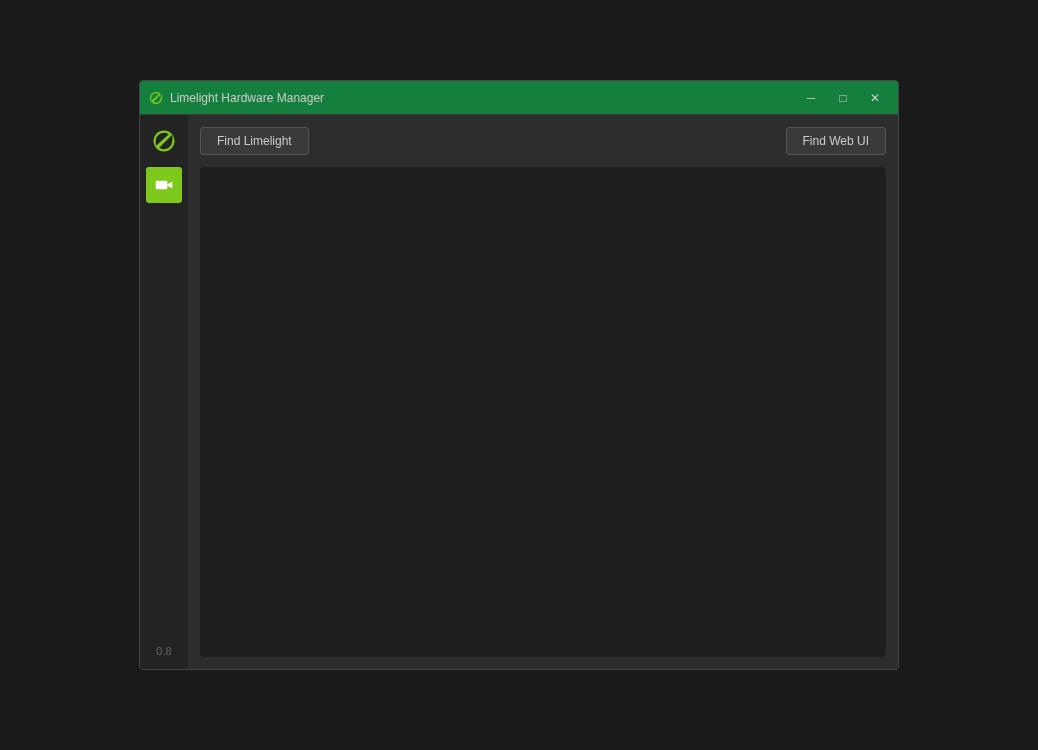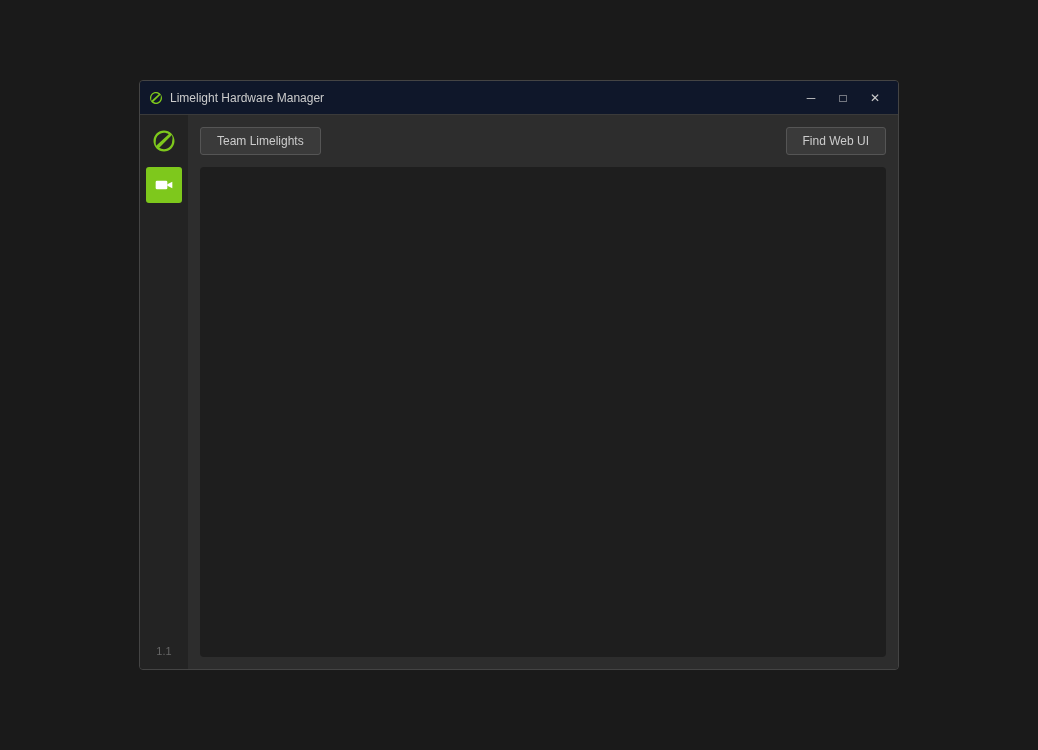--- a/index.html
+++ b/index.html
@@ -24,21 +24,21 @@
       background-color: #2b2b2b;
       border: 1px solid #444;
       border-radius: 4px;
       display: flex;
       flex-direction: column;
       overflow: hidden;
     }
 
     .title-bar {
       height: 34px;
-      background-color: #0f172a;
+      background-color: #15803d;
       border-bottom: 1px solid #3a3a3a;
       display: flex;
       align-items: center;
       padding: 0 8px;
       flex-shrink: 0;
     }
 
     .title-bar-left {
       display: flex;
       align-items: center;
@@ -232,28 +232,28 @@
         <svg viewBox="0 0 24 24" fill="none" xmlns="http://www.w3.org/2000/svg">
           <path d="M12 3C7.03 3 3 7.03 3 12s4.03 9 9 9 9-4.03 9-9-4.03-9-9-9zm0 2c1.5 0 2.9.46 4.06 1.23L5.23 16.06A6.96 6.96 0 0 1 5 12c0-3.86 3.14-7 7-7zm0 14c-1.5 0-2.9-.46-4.06-1.23l10.83-10.83A6.96 6.96 0 0 1 19 12c0 3.86-3.14 7-7 7z" fill="#7ec81c"></path>
         </svg>
       </div>
       <div class="sidebar-item">
         <svg viewBox="0 0 24 24" xmlns="http://www.w3.org/2000/svg">
           <rect x="2" y="7" width="14" height="10" rx="1.5" fill="white"></rect>
           <path d="M16 11l6-3v8l-6-3V11z" fill="white"></path>
         </svg>
       </div>
-      <span class="sidebar-version">1.1</span>
+      <span class="sidebar-version">0.8</span>
     </div>
 
     <div class="main-content">
 
       <div class="toolbar">
         <div class="toolbar-left">
-          <button class="btn">Team Limelights</button>
+          <button class="btn">Find Limelight</button>
         </div>
         <div class="toolbar-right">
           <button class="btn">Find Web UI</button>
         </div>
       </div>
 
       <div class="table-container">
         <div class="table-body">
         </div>
       </div>

